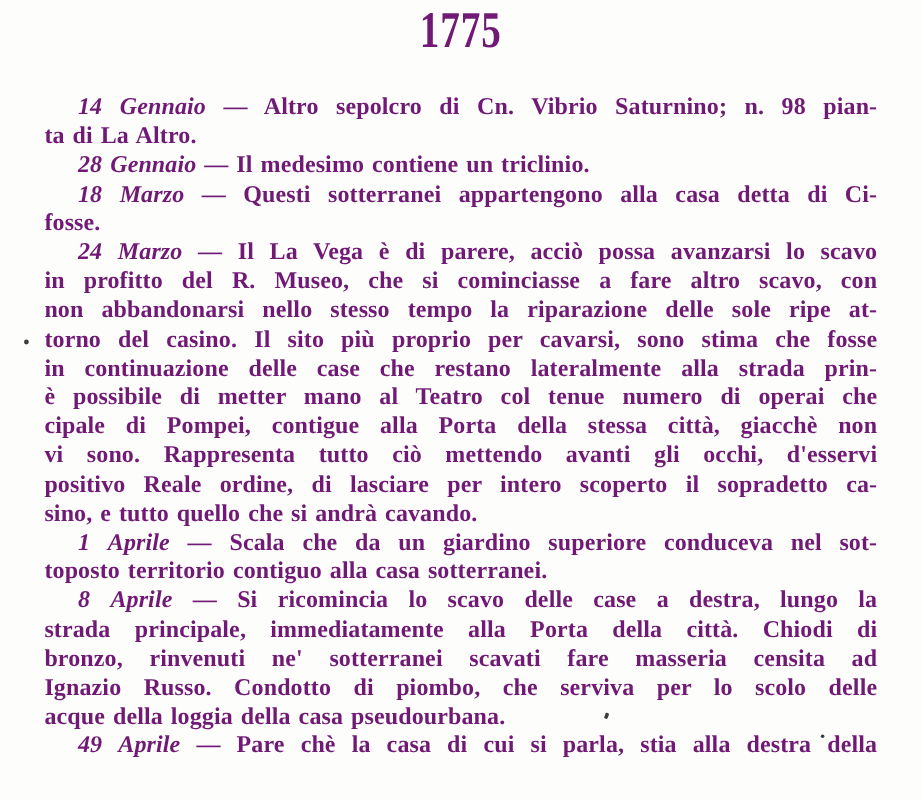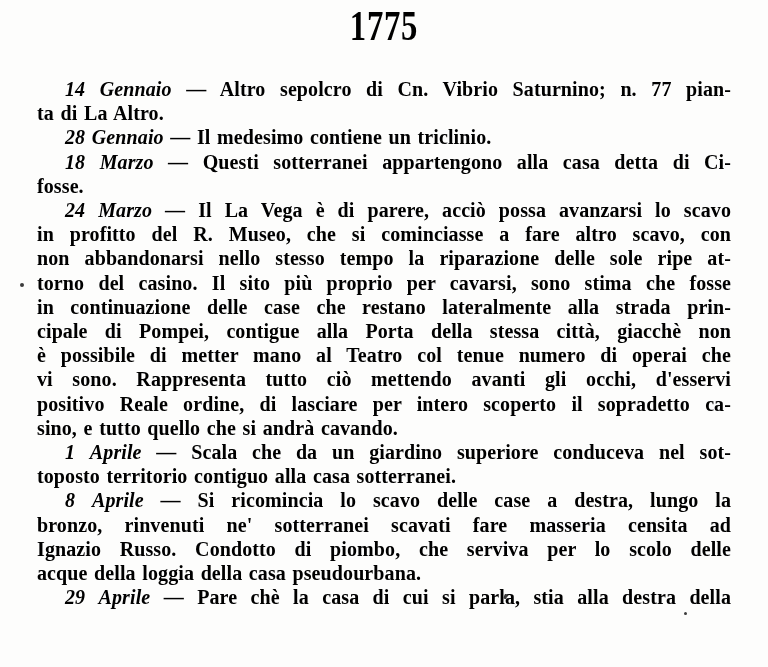--- a/index.html
+++ b/index.html
@@ -8,21 +8,21 @@
     height: 667px;
     background: #fdfdfc;
     overflow: hidden;
   }
   .page {
     position: relative;
     width: 768px;
     height: 667px;
     font-family: "Liberation Serif", serif;
     font-weight: bold;
-    color: #000000;
+    color: #701a75;
     -webkit-font-smoothing: antialiased;
   }
   .title {
     position: absolute;
     top: 4px;
     left: 0;
     width: 768px;
     margin: 0;
     text-align: center;
     font-size: 43px;
@@ -65,21 +65,21 @@
 
   <h1 class="title">1775</h1>
 
   <div class="body-text">
 
     <div class="entry">
       <div class="line first jl">
         <span class="day">14</span>
         <span class="month">Gennaio</span>
         <span class="sep">—</span>
-        <span class="txt">Altro sepolcro di Cn. Vibrio Saturnino; n. 77 pian-</span>
+        <span class="txt">Altro sepolcro di Cn. Vibrio Saturnino; n. 98 pian-</span>
       </div>
       <div class="line el">ta di La Altro.</div>
     </div>
 
     <div class="entry">
       <div class="line first el">
         <span class="day">28</span>
         <span class="month">Gennaio</span>
         <span class="sep">—</span>
         <span class="txt">Il medesimo contiene un triclinio.</span>
@@ -100,22 +100,22 @@
       <div class="line first jl">
         <span class="day">24</span>
         <span class="month">Marzo</span>
         <span class="sep">—</span>
         <span class="txt">Il La Vega è di parere, acciò possa avanzarsi lo scavo</span>
       </div>
       <div class="line jl">in profitto del R. Museo, che si cominciasse a fare altro scavo, con</div>
       <div class="line jl">non abbandonarsi nello stesso tempo la riparazione delle sole ripe at-</div>
       <div class="line jl">torno del casino. Il sito più proprio per cavarsi, sono stima che fosse</div>
       <div class="line jl">in continuazione delle case che restano lateralmente alla strada prin-</div>
+      <div class="line jl">è possibile di metter mano al Teatro col tenue numero di operai che</div>
       <div class="line jl">cipale di Pompei, contigue alla Porta della stessa città, giacchè non</div>
-      <div class="line jl">è possibile di metter mano al Teatro col tenue numero di operai che</div>
       <div class="line jl">vi sono. Rappresenta tutto ciò mettendo avanti gli occhi, d'esservi</div>
       <div class="line jl">positivo Reale ordine, di lasciare per intero scoperto il sopradetto ca-</div>
       <div class="line el">sino, e tutto quello che si andrà cavando.</div>
     </div>
 
     <div class="entry">
       <div class="line first jl">
         <span class="day">1</span>
         <span class="month">Aprile</span>
         <span class="sep">—</span>
@@ -124,28 +124,29 @@
       <div class="line el">toposto territorio contiguo alla casa sotterranei.</div>
     </div>
 
     <div class="entry">
       <div class="line first jl">
         <span class="day">8</span>
         <span class="month">Aprile</span>
         <span class="sep">—</span>
         <span class="txt">Si ricomincia lo scavo delle case a destra, lungo la</span>
       </div>
+      <div class="line jl">strada principale, immediatamente alla Porta della città. Chiodi di</div>
       <div class="line jl">bronzo, rinvenuti ne' sotterranei scavati fare masseria censita ad</div>
       <div class="line jl">Ignazio Russo. Condotto di piombo, che serviva per lo scolo delle</div>
       <div class="line el">acque della loggia della casa pseudourbana.</div>
     </div>
 
     <div class="entry">
       <div class="line first jl">
-        <span class="day">29</span>
+        <span class="day">49</span>
         <span class="month">Aprile</span>
         <span class="sep">—</span>
         <span class="txt">Pare chè la casa di cui si parla, stia alla destra della</span>
       </div>
     </div>
 
   </div>
 
   <div class="speck" id="speck-1"></div>
   <div class="speck" id="speck-2"></div>

